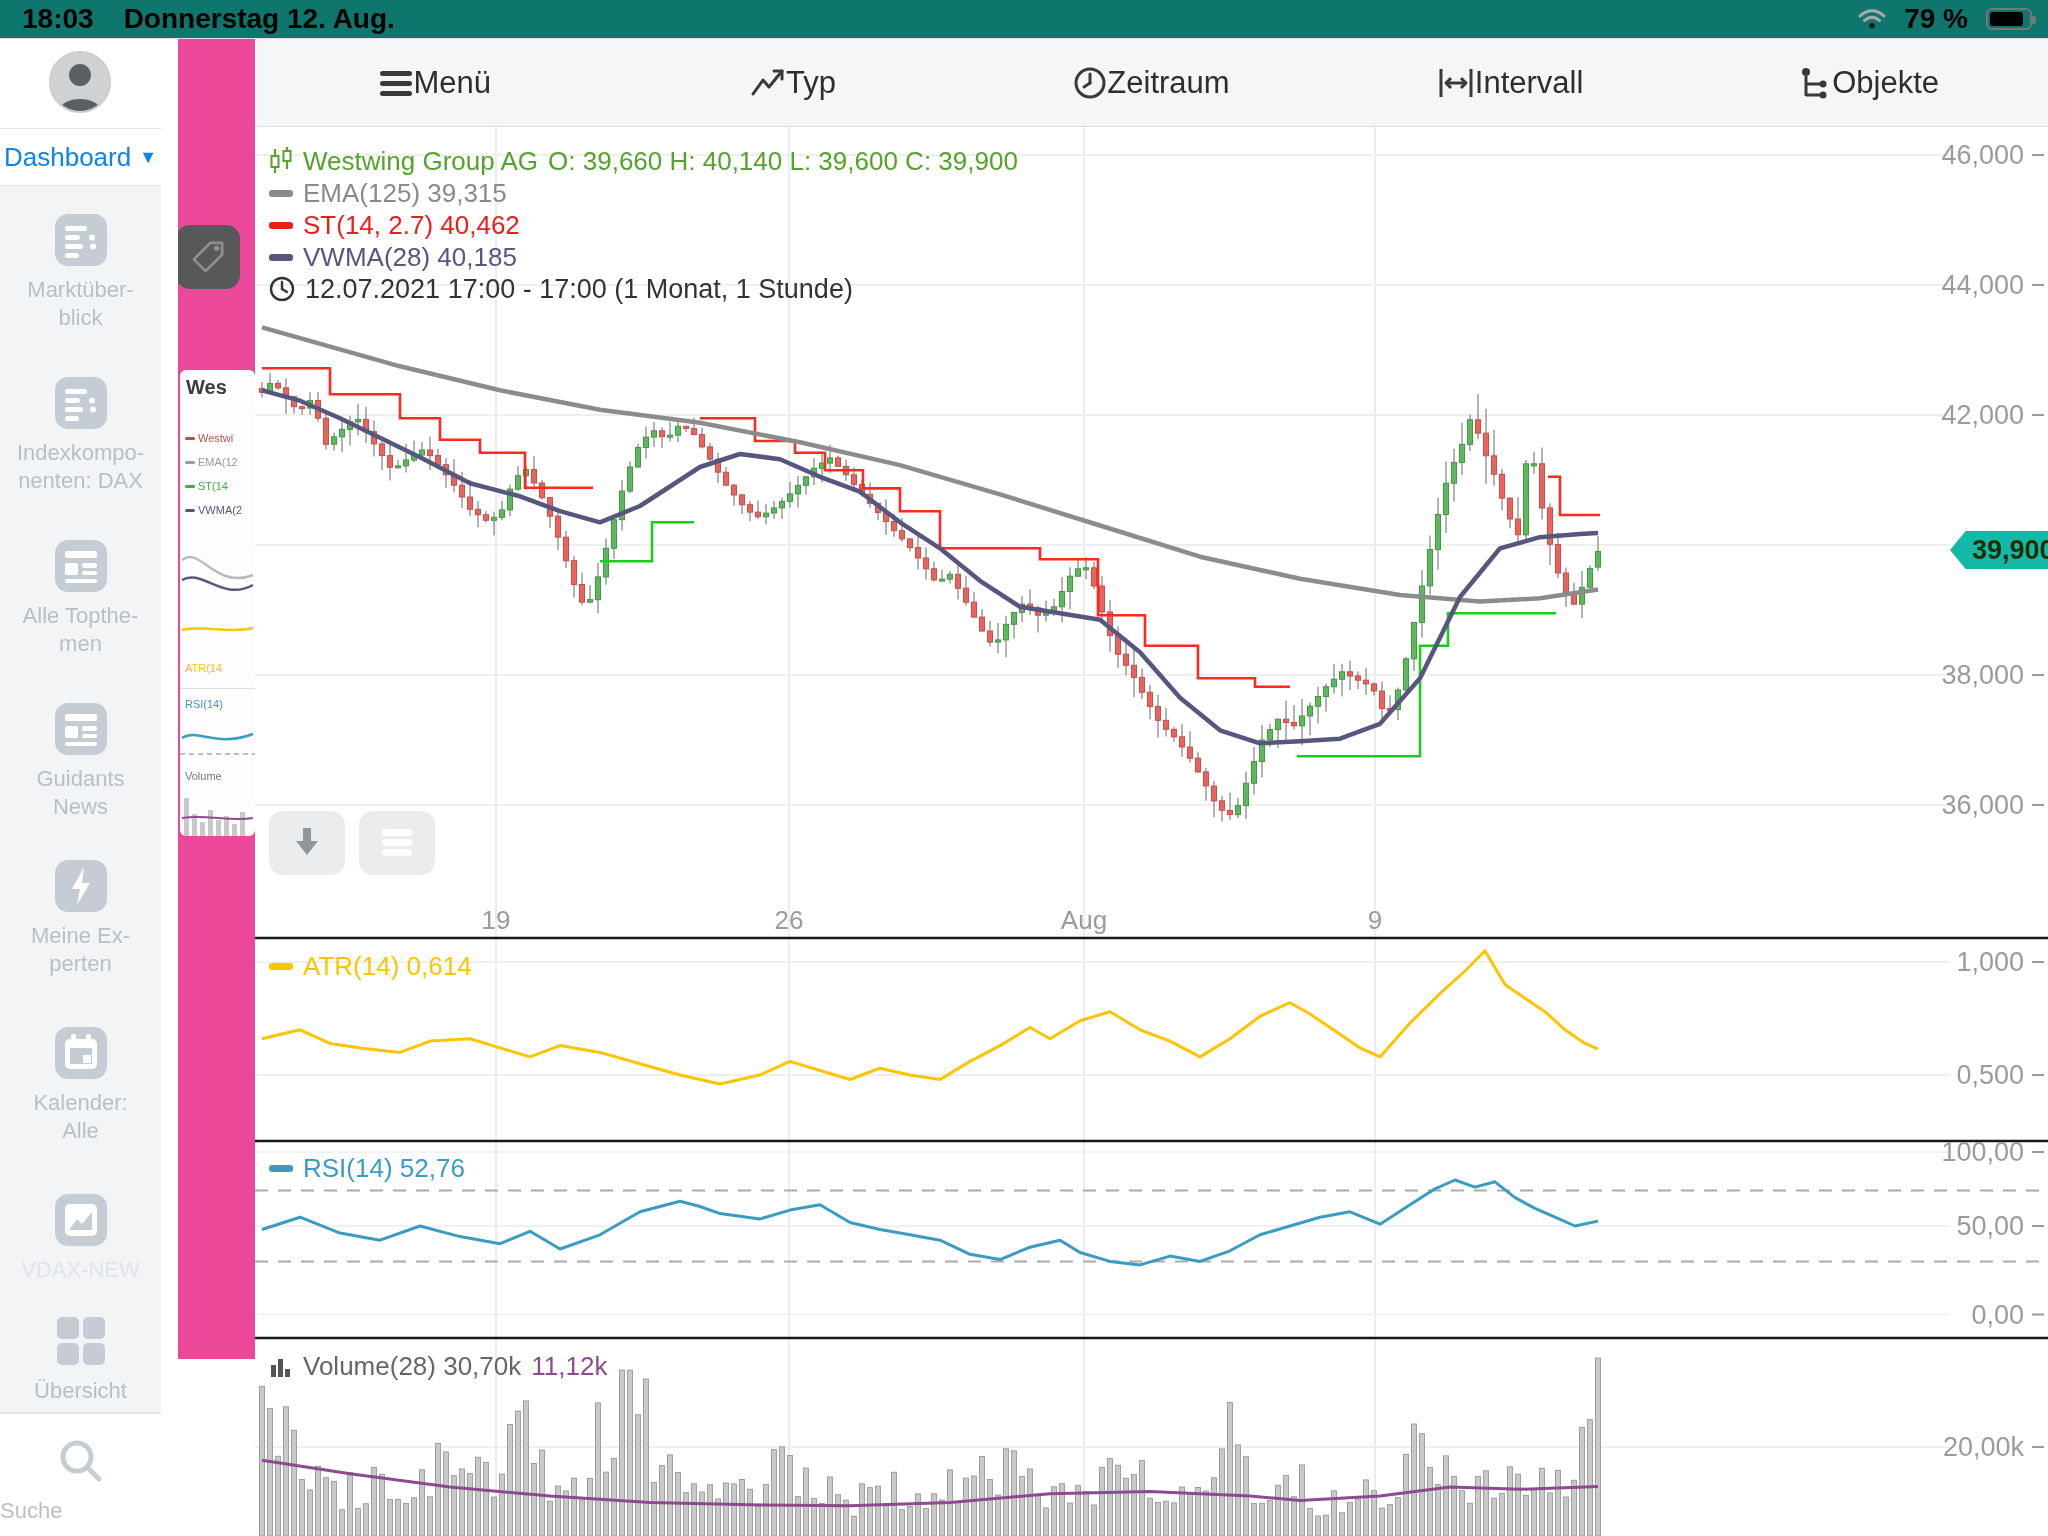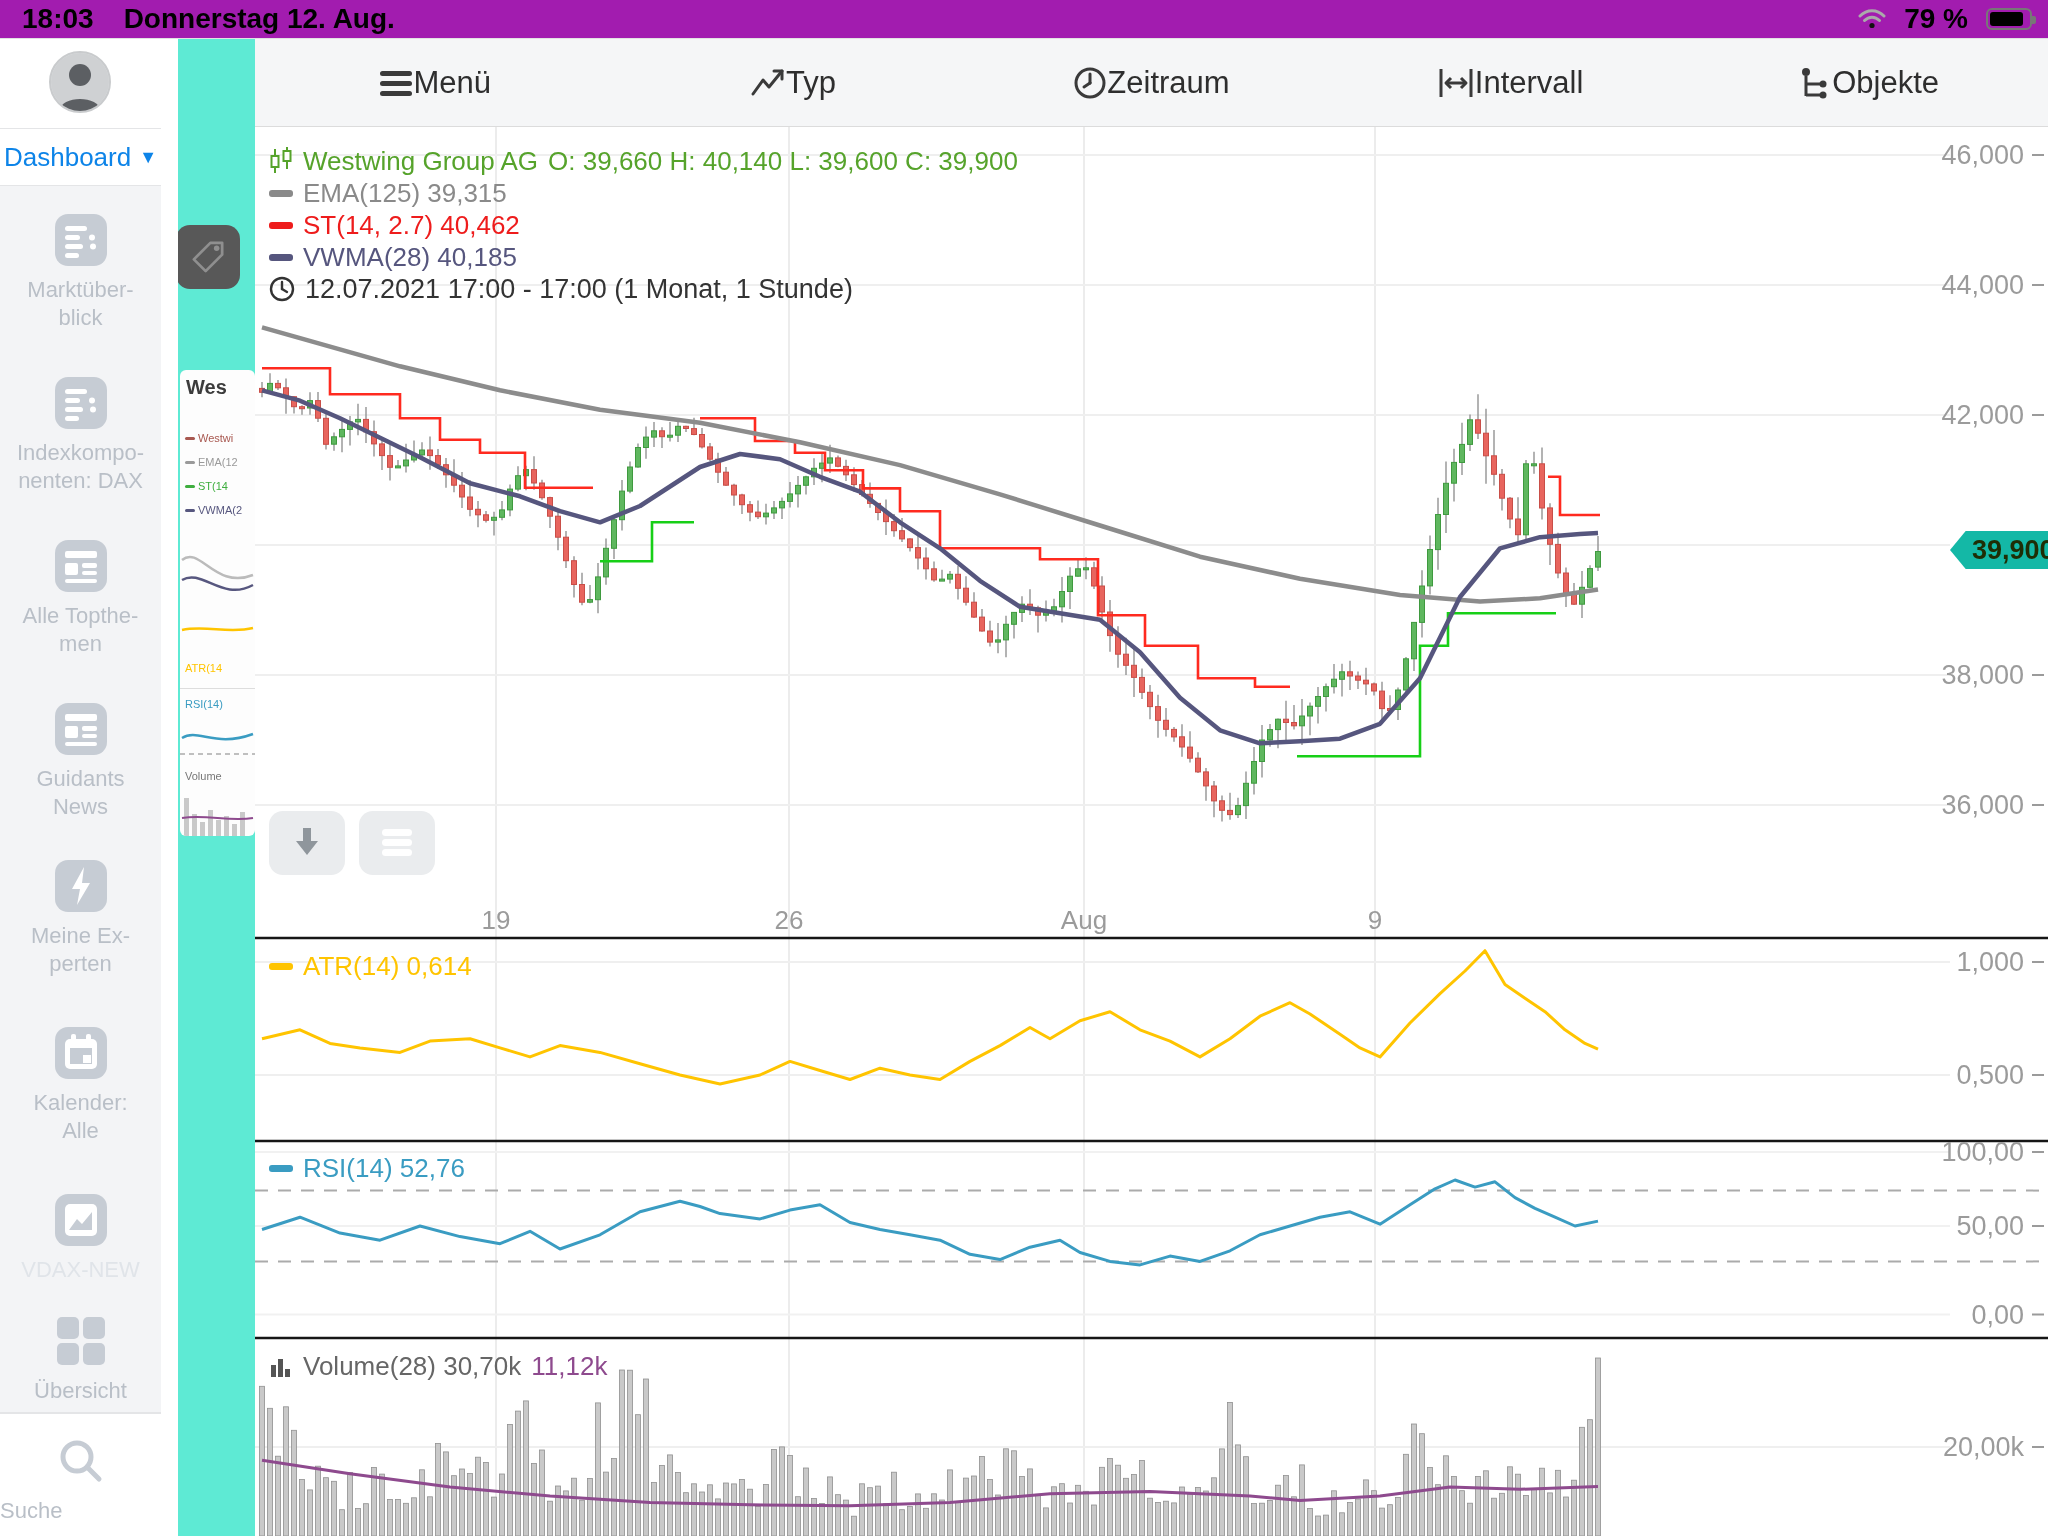--- a/index.html
+++ b/index.html
@@ -1,19 +1,19 @@
 <!DOCTYPE html>
 <html><head>
 <meta charset="utf-8">
 <style>
   html,body{margin:0;padding:0;}
   body{width:2048px;height:1536px;position:relative;overflow:hidden;background:#fff;
        font-family:"Liberation Sans",sans-serif;-webkit-font-smoothing:antialiased;}
   
-  .status{position:absolute;top:0;left:0;width:2048px;height:39px;background:#a21caf;
+  .status{position:absolute;top:0;left:0;width:2048px;height:39px;background:#0f766e;
           border-bottom:1px solid #e2e2e2;display:flex;align-items:center;font-size:28px;
           font-weight:600;color:#000;box-sizing:border-box;}
   .status .time{margin-left:22px;}
   .status .date{margin-left:30px;}
   .status .spacer{flex:1;}
   .status .right{display:flex;align-items:center;gap:18px;margin-right:16px;}
   .batt{width:46px;height:22px;border:2px solid #777;border-radius:6px;position:relative;box-sizing:border-box;}
   .batt .fill{position:absolute;left:2px;top:2px;bottom:2px;width:79%;background:#000;border-radius:3px;}
   .batt .tip{position:absolute;right:-6px;top:6px;width:4px;height:8px;background:#777;border-radius:0 2px 2px 0;}
   
@@ -26,21 +26,21 @@
   .dash-caret{font-size:18px;}
   .nav-bg{position:absolute;top:146px;left:0;width:161px;height:1228px;background:#f3f4f6;
           border-top:1px solid #e4e5e7;border-bottom:1px solid #e4e5e7;box-sizing:border-box;}
   .nav-item{position:absolute;left:0;width:161px;text-align:center;cursor:pointer;}
   .nav-item svg{display:block;margin:0 auto;}
   .nav-label{margin-top:8px;font-size:22px;line-height:28px;color:#b9bfc7;}
   .nav-label.faded{color:#e0e4e9;}
   .search-item{position:absolute;left:0;top:1394px;width:161px;text-align:left;}
   .search-item svg{display:block;margin:0 auto;}
   
-  .dimcol{position:absolute;top:39px;left:161px;width:94px;height:1497px;background:#5eead4;z-index:4;}
+  .dimcol{position:absolute;top:39px;left:161px;width:94px;height:1320px;background:#ec4899;z-index:4;}
   .tag-tile{position:absolute;left:15px;top:186px;width:64px;height:64px;border-radius:14px;background:#585858;
             display:flex;align-items:center;justify-content:center;}
   .preview-card{position:absolute;left:19px;top:331px;width:75px;height:466px;background:#fdfdfd;
                 border-radius:6px;overflow:hidden;}
   .pc-title{position:absolute;top:6px;left:6px;font-size:20px;font-weight:700;color:#3c3c3c;}
   .pc-row{position:absolute;left:5px;display:flex;align-items:center;gap:3px;font-size:11px;white-space:nowrap;}
   .pc-dash{width:10px;height:3px;border-radius:2px;flex:none;}
   .pc-label{position:absolute;left:5px;font-size:11px;white-space:nowrap;}
   .pc-hr{position:absolute;left:0;width:75px;border-top:1px solid #ddd;}
   

